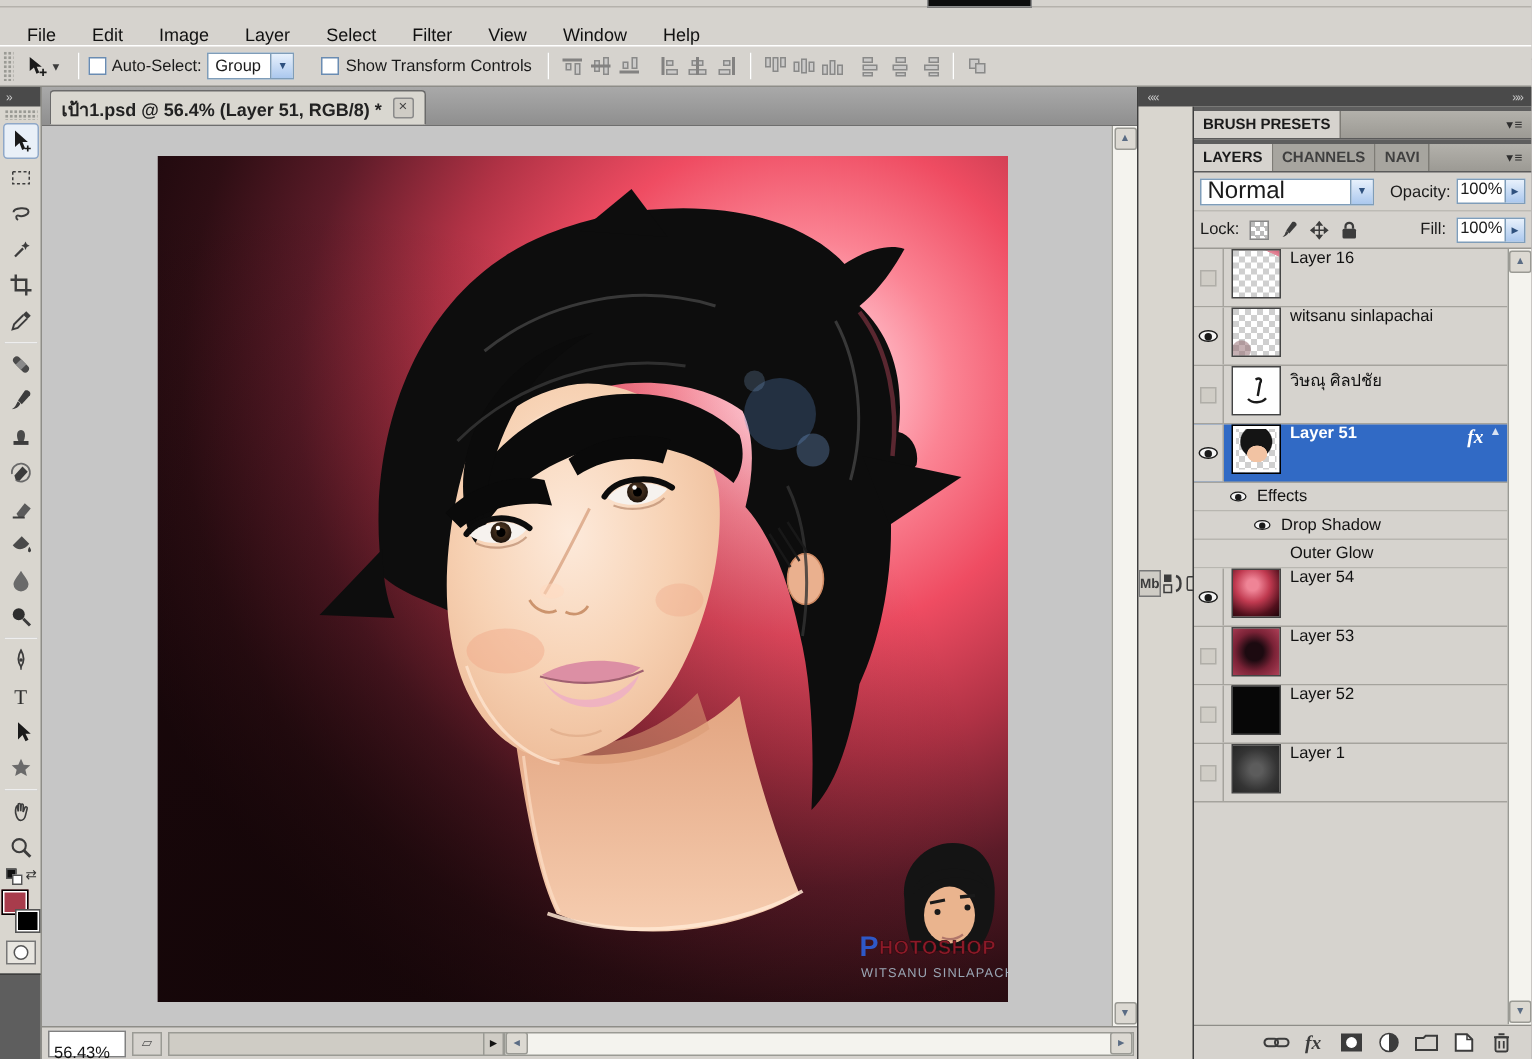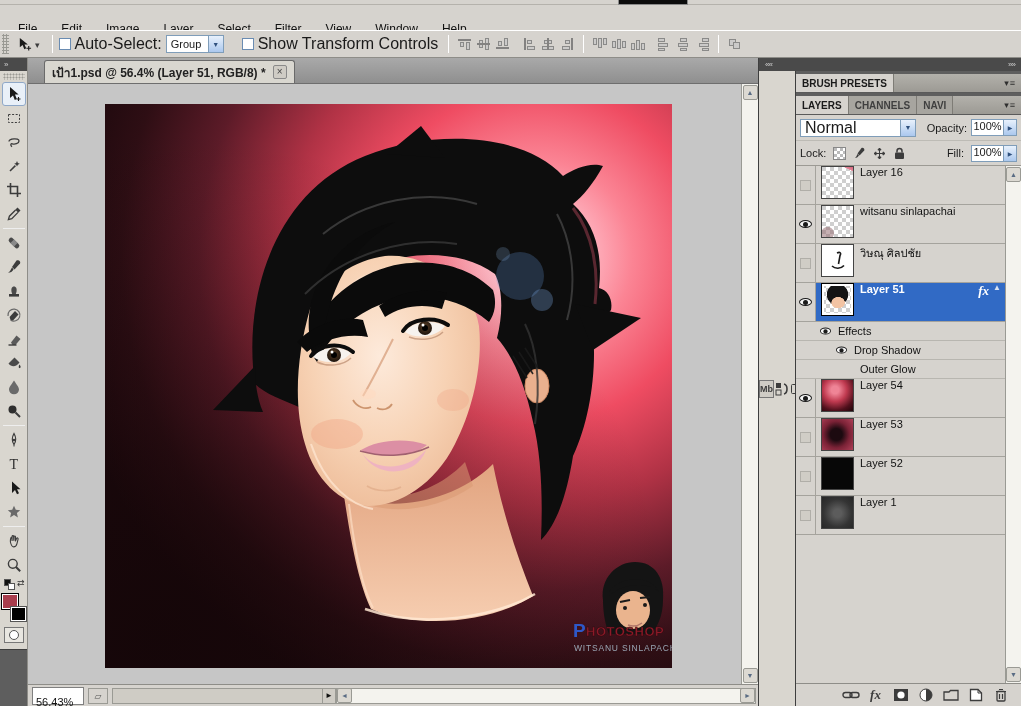--- a/index.html
+++ b/index.html
@@ -5,31 +5,31 @@
   * { margin:0; padding:0; box-sizing:border-box; }
   html,body { width:1021px; height:706px; overflow:hidden; }
   body { font-family:"Liberation Sans","DejaVu Sans",sans-serif; font-size:11px; color:#1a1a1a; background:#d6d3ce; }
   #app { position:relative; width:1021px; height:706px; background:#d6d3ce; }
 
   
   .top-sliver { position:absolute; top:0; left:0; right:0; height:5px; background:#d6d3ce; border-bottom:1px solid #b5b2ac; }
   .top-artifact { position:absolute; top:0; left:618px; width:70px; height:5px; background:#0c0c0c; border:1px solid #8a8a8a; border-top:none; }
 
   
-  .menubar { position:absolute; top:6px; left:0; right:0; height:34px; background:#d6d3ce; display:flex; align-items:flex-end; padding-left:6px; border-bottom:1px solid #9c9a94; }
+  .menubar { position:absolute; top:6px; left:0; right:0; height:34px; background:#d6d3ce; display:flex; align-items:center; padding-left:6px; border-bottom:1px solid #9c9a94; }
   .menu-item { padding:3px 12px; font-size:12px; color:#111; cursor:default; }
 
   
   .optionsbar { position:absolute; top:30px; left:0; right:0; height:28px; background:#d6d3ce; border-top:1px solid #fff; border-bottom:1px solid #8e8d88; display:flex; align-items:center; }
   .grip { width:7px; align-self:stretch; margin:3px 2px; background-image:radial-gradient(#9a9a94 1px, transparent 1.2px); background-size:3px 3px; }
   .osep { width:1px; align-self:stretch; margin:4px 6px; background:#a8a6a0; border-right:1px solid #fff; }
   .tool-chip { display:flex; align-items:center; gap:3px; padding:2px 6px; }
   .caret-down::after { content:"▾"; font-size:9px; color:#3c3c3c; }
   .xp-check { width:12px; height:12px; background:#fff; border:1px solid #6a8cb2; margin-right:4px; flex:none; }
-  .ob-label { font-size:16px; color:#1a1a1a; margin-right:4px; }
+  .ob-label { font-size:11px; color:#1a1a1a; margin-right:4px; }
   .xp-select { width:58px; height:18px; background:#fff; border:1px solid #7f9db9; display:flex; align-items:center; font-size:11px; padding-left:4px; }
   .xp-drop { margin-left:auto; width:15px; height:100%; background:linear-gradient(#e8f1fc,#abc8ee); border-left:1px solid #7f9db9; display:flex; align-items:center; justify-content:center; }
   .xp-drop::after { content:"▼"; font-size:7px; color:#2f517e; }
   .ali { position:relative; width:15px; height:14px; margin:0 2px; opacity:.8; }
   .ali i { position:absolute; }
   .abar { background:#6f6f6f; }
   .abx { background:#c9c9c9; border:1px solid #787878; }
 
   
   .tools-dock { position:absolute; top:58px; bottom:0; left:0; width:28px; background:#d9d6cf; display:flex; flex-direction:column; align-items:center; border-right:1px solid #8e8d88; }
@@ -45,21 +45,21 @@
   .swap-mini .ar { position:absolute; right:0; top:-1px; font-size:9px; color:#333; }
   .fgbg { position:relative; width:26px; height:28px; margin-top:2px; }
   .fgbg .fg { position:absolute; left:0; top:0; width:18px; height:17px; border:1px solid #000; box-shadow:inset 0 0 0 1px #fff; }
   .fgbg .bg { position:absolute; right:1px; bottom:0; width:15px; height:14px; border:1px solid #fff; background:#000; box-shadow:0 0 0 1px #555; }
   .qmask { width:20px; height:16px; border:1px solid #777; background:#e8e6e0; margin-top:6px; display:flex; align-items:center; justify-content:center; }
   .qmask::after { content:""; width:8px; height:8px; border:1.5px solid #555; border-radius:50%; background:#fff; }
   .tools-filler { flex:1; width:100%; background:#5e5e5e; margin-top:6px; border-top:1px solid #3e3e3e; }
 
   .doc-column { position:absolute; top:58px; bottom:0; left:28px; right:263px; }
   .tabbar { position:absolute; top:0; left:0; right:0; height:26px; background:linear-gradient(#a9a9a9,#8f8f8f); border-bottom:1px solid #6e6e6e; display:flex; align-items:flex-end; }
-  .doc-tab { height:23px; margin-left:16px; background:#d9d7d0; border:1px solid #6a6a6a; border-bottom:none; border-radius:3px 3px 0 0; display:flex; align-items:center; padding:0 7px; gap:7px; }
+  .doc-tab { height:23px; margin-left:5px; background:#d9d7d0; border:1px solid #6a6a6a; border-bottom:none; border-radius:3px 3px 0 0; display:flex; align-items:center; padding:0 7px; gap:7px; }
   .doc-tab .t { font-size:12px; font-weight:bold; color:#222; white-space:nowrap; }
   .tab-close { width:14px; height:14px; border:1px solid #8a8a8a; border-radius:2px; background:#cfccc5; color:#444; font-size:10px; line-height:12px; text-align:center; }
 
   .canvas-region { position:absolute; top:26px; bottom:22px; left:0; right:0; }
   .pasteboard { position:absolute; top:0; bottom:0; left:0; right:17px; background:#c6c6c6; overflow:hidden; }
   .canvas { position:absolute; left:77px; top:20px; width:567px; height:564px; }
   .vscroll { position:absolute; top:0; bottom:0; right:0; width:17px; background:#f4f3ee; border-left:1px solid #9a9a94; display:flex; flex-direction:column; justify-content:space-between; align-items:center; }
   .sbtn { width:15px; height:15px; background:#dcd9d2; border:1px solid #9a9a94; border-radius:2px; font-size:7px; color:#5a6c84; display:flex; align-items:center; justify-content:center; margin:1px 0; }
 
   .statusbar { position:absolute; bottom:0; left:0; right:0; height:22px; background:#d6d3ce; border-top:1px solid #8e8d88; display:flex; align-items:center; }

